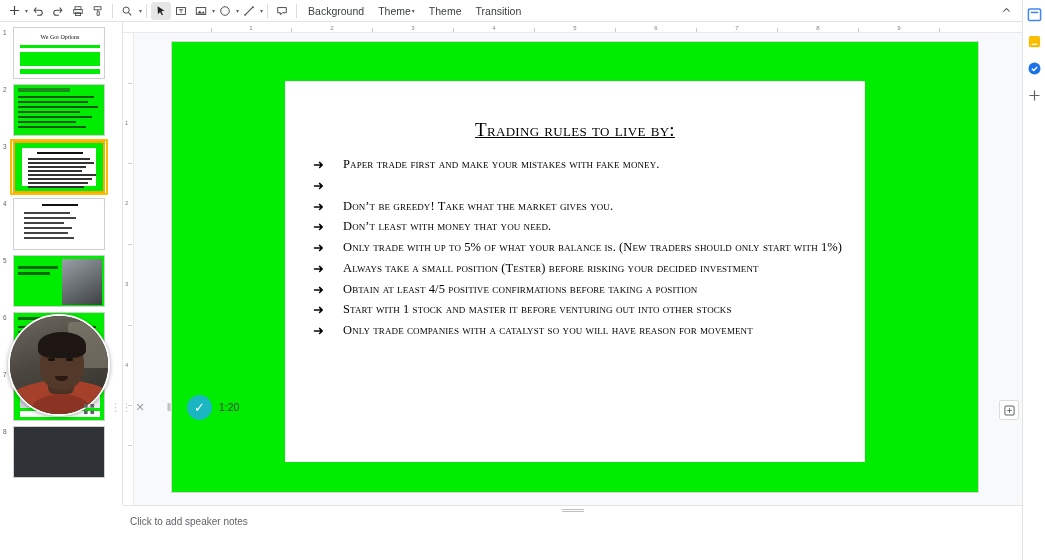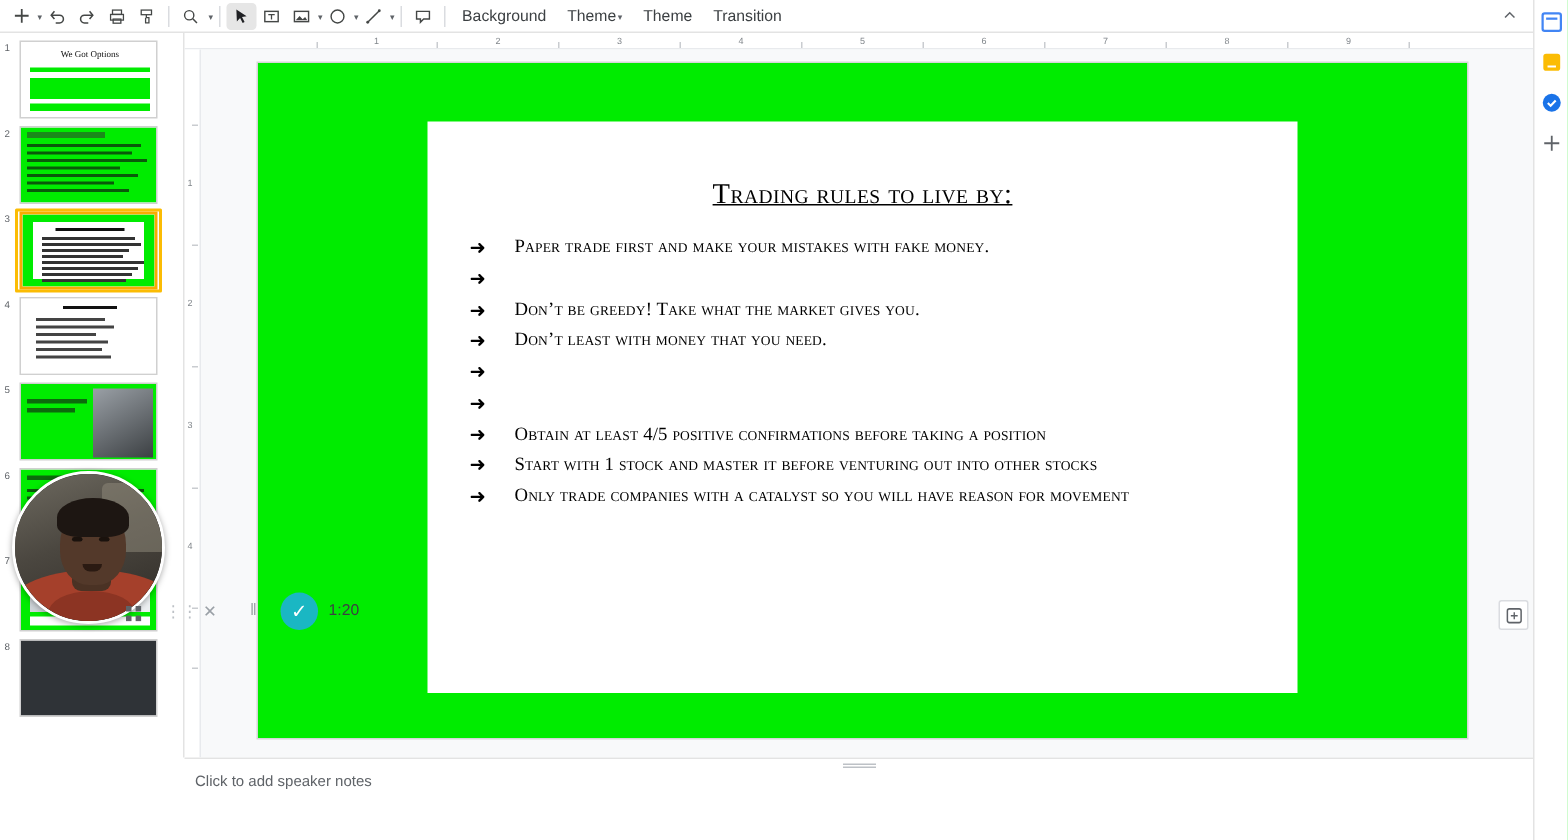--- a/index.html
+++ b/index.html
@@ -466,24 +466,26 @@
             <span class="rtext">Don’t be greedy! Take what the market gives you.</span>
           </div>
 
           <div class="rule">
             <span class="arrow">➜</span>
             <span class="rtext">Don’t least with money that you need.</span>
           </div>
 
           <div class="rule">
             <span class="arrow">➜</span>
-          </div>
-
-          <div class="rule">
-            <span class="arrow">➜</span>
+            <span class="rtext">Only trade with up to 5% of what your balance is. (New traders should only start with 1%)</span>
+          </div>
+
+          <div class="rule">
+            <span class="arrow">➜</span>
+            <span class="rtext">Always take a small position (Tester) before risking your decided investment</span>
           </div>
 
           <div class="rule">
             <span class="arrow">➜</span>
             <span class="rtext">Obtain at least 4/5 positive confirmations before taking a position</span>
           </div>
 
           <div class="rule">
             <span class="arrow">➜</span>
             <span class="rtext">Start with 1 stock and master it before venturing out into other stocks</span>

